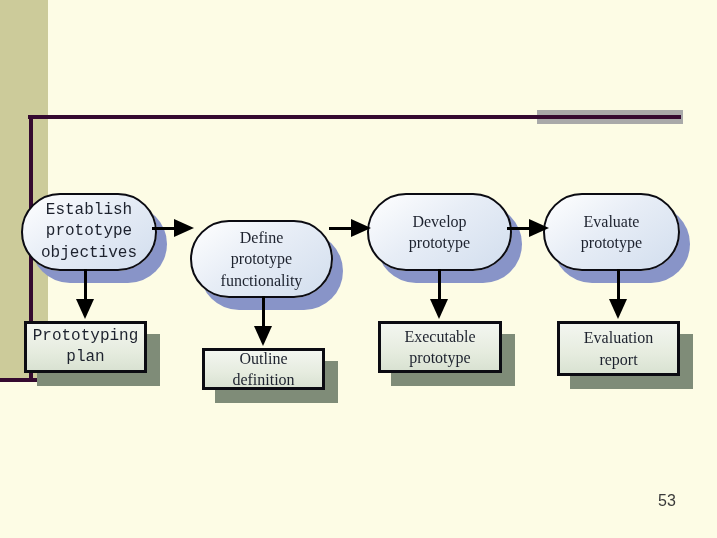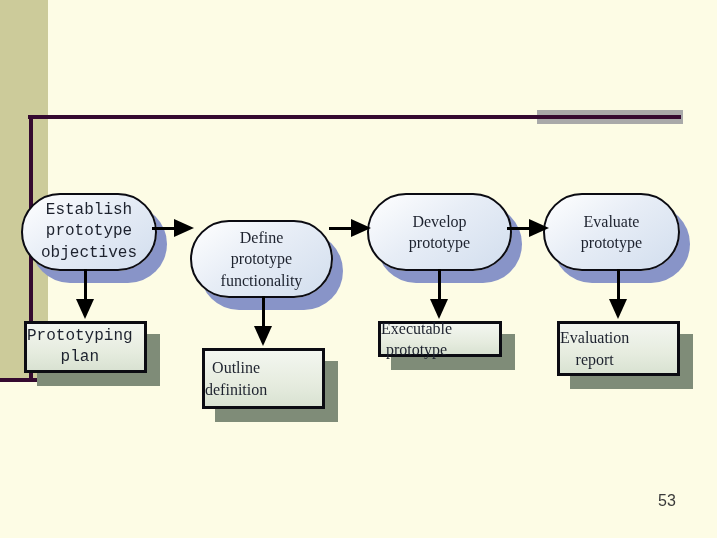--- a/index.html
+++ b/index.html
@@ -74,21 +74,21 @@
     box-sizing: border-box;
     display: flex; align-items: center; justify-content: center;
     text-align: center;
   }
   .artifact-node {
     position: absolute; top: 128px;
     border: 3px solid #0b0b12;
     background: linear-gradient(180deg, var(--box-fill-light, #f3f6f0) 0%, #e6ecdf 60%, var(--box-fill-dark, #d9e2d2) 100%);
     box-shadow: 13px 13px 0 var(--box-shadow, #7f8c78);
     box-sizing: border-box;
-    display: flex; align-items: center; justify-content: flex-start;
+    display: flex; align-items: center; justify-content: center;
     text-align: center;
   }
   .node-label {
     white-space: pre-line;
     font-size: 16px; line-height: 1.32;
     color: var(--node-text, #1d222e);
   }
 
   
   .down-arrow { position: absolute; z-index: 4; }
@@ -147,36 +147,36 @@
   <div class="process-column" style="left:190px; width:150px;margin-top:27px;">
     <div class="stage-node" style="left:0; width:143px;">
       <span class="node-label">Define
 prototype
 functionality</span>
     </div>
     <div class="down-arrow">
       <span class="shaft" style="left:72px; top:76px; height:32px;"></span>
       <span class="head" style="left:64px; top:106px;"></span>
     </div>
-    <div class="artifact-node" style="left:12px; width:123px; height:61px;">
+    <div class="artifact-node" style="left:12px; width:123px; height:42px;">
       <span class="node-label">Outline
 definition</span>
     </div>
   </div>
 
   <div class="process-column" style="left:367px; width:152px;">
     <div class="stage-node" style="left:0; width:145px;">
       <span class="node-label">Develop
 prototype</span>
     </div>
     <div class="down-arrow">
       <span class="shaft" style="left:71px; top:76px; height:32px;"></span>
       <span class="head" style="left:63px; top:106px;"></span>
     </div>
-    <div class="artifact-node" style="left:11px; width:124px; height:36px;">
+    <div class="artifact-node" style="left:11px; width:124px; height:52px;">
       <span class="node-label">Executable
 prototype</span>
     </div>
   </div>
 
   <div class="process-column" style="left:543px; width:150px;">
     <div class="stage-node" style="left:0; width:137px;">
       <span class="node-label">Evaluate
 prototype</span>
     </div>

